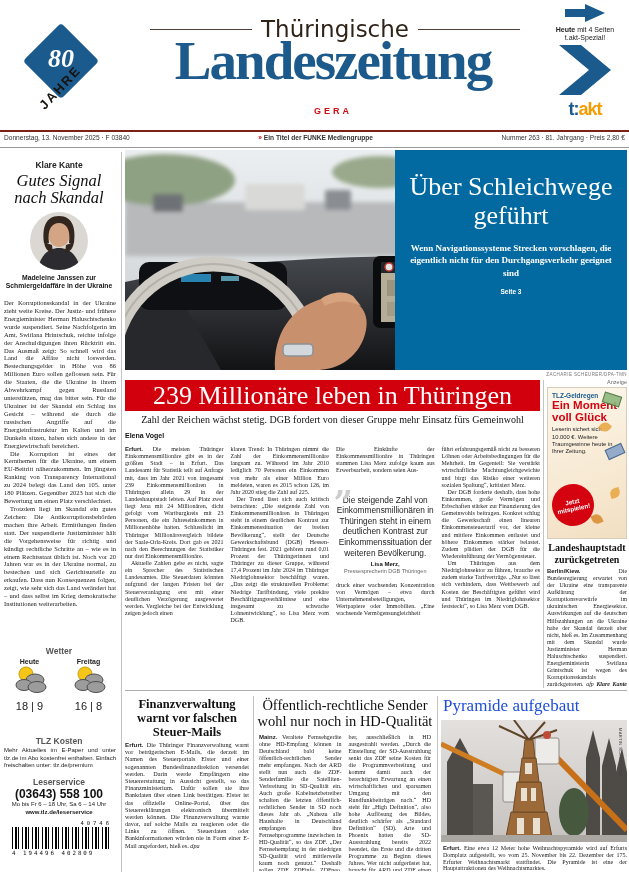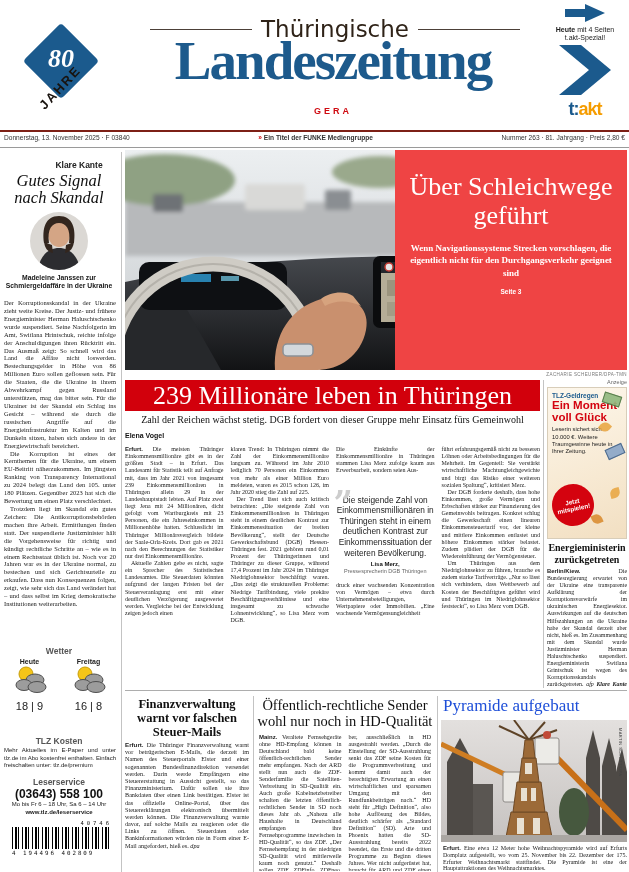--- a/index.html
+++ b/index.html
@@ -33,21 +33,21 @@
   .promo .txt{font-size:7px;line-height:1.2;color:#222;}
   .takt{font:bold 18px "Liberation Sans",sans-serif;letter-spacing:-1px;}
 
   .ruledark{position:absolute;left:0;top:130px;width:629px;height:2px;background:#7d2016;}
   .dateline{position:absolute;left:4px;top:134px;width:621px;display:flex;justify-content:space-between;
       font-family:"Liberation Sans",sans-serif;font-size:6.6px;color:#333;}
   .rulethin{position:absolute;left:0;top:147px;width:629px;height:1px;background:#9a9a9a;}
 
   
   .op-kick{position:absolute;left:0;top:160px;width:118px;text-align:center;
-      font:bold 8.5px "Liberation Sans",sans-serif;color:#222;margin-left:20px;}
+      font:bold 8.5px "Liberation Sans",sans-serif;color:#222;}
   .op-head{position:absolute;left:0;top:172px;width:118px;text-align:center;
       font:italic 16.5px "Liberation Serif",serif;line-height:1.05;color:#101010;}
   .avatar{position:absolute;left:30px;top:212px;width:58px;height:58px;border-radius:50%;overflow:hidden;}
   .op-cap{position:absolute;left:0;top:274px;width:118px;text-align:center;
       font:bold 6.8px "Liberation Sans",sans-serif;line-height:1.25;color:#161616;}
   .op-body{position:absolute;left:4px;top:299px;width:112px;height:344px;overflow:hidden;
       font-size:6.5px;line-height:1.22;}
   .w-title{position:absolute;left:0;top:646px;width:118px;text-align:center;
       font:bold 8.5px "Liberation Sans",sans-serif;color:#555;}
   .w-row{position:absolute;left:0;top:658px;width:118px;display:flex;}
@@ -66,21 +66,21 @@
       font-family:"Liberation Sans",sans-serif;font-size:6px;color:#222;}
   .ls-hours{top:801px;} .ls-url{top:809px;font-weight:bold;}
   .bc{position:absolute;left:12px;top:820px;width:100px;}
   .bc-top{text-align:right;font:5.5px "DejaVu Sans Mono",monospace;letter-spacing:3px;color:#111;}
   .bc-bars{margin-top:1px;height:22px;background:repeating-linear-gradient(90deg,
       #000 0 1px,#fff 1px 3px,#000 3px 5px,#fff 5px 6px,#000 6px 7px,#fff 7px 10px);}
   .bc-bot{font:5.8px "DejaVu Sans Mono",monospace;letter-spacing:2px;color:#111;margin-top:1px;}
 
   
   .hero{position:absolute;left:125px;top:150px;width:502px;height:220px;overflow:hidden;}
-  .overlay{position:absolute;left:270px;top:0;width:232px;height:220px;background:#ef4444;color:#fff;
+  .overlay{position:absolute;left:270px;top:0;width:232px;height:220px;background:#0369a1;color:#fff;
       text-align:center;padding-top:22px;box-sizing:border-box;}
   .ov-title{font:26px "Liberation Serif",serif;line-height:1.12;}
   .ov-sub{margin:12px 12px 0;font:bold 9px "Liberation Serif",serif;line-height:1.35;}
   .ov-page{margin-top:9px;font:bold 6.5px "Liberation Sans",sans-serif;}
   .credit{position:absolute;left:400px;top:372px;width:227px;text-align:right;
       font:4.5px "Liberation Sans",sans-serif;letter-spacing:.4px;color:#777;}
 
   
   .redbox{position:absolute;left:125px;top:380px;width:415px;height:31px;background:#d2000c;
       color:#fff;text-align:center;font:26px "Liberation Serif",serif;line-height:31px;}
@@ -353,21 +353,21 @@
     <div class="leaf" style="right:6px;top:100px;transform:rotate(-15deg);"></div>
     <div class="leaf" style="right:24px;top:126px;transform:rotate(65deg);background:#d8882a;"></div>
     <div class="ad-brand">TLZ-Geldregen</div>
     <div class="ad-head">
       <div>Ein Moment</div>
       <div>voll Glück</div>
     </div>
     <div class="ad-body">Leserin sichert sich 10.000 €. Weitere Traumgewinne heute in Ihrer Zeitung.</div>
     <div class="ad-cta">Jetzt mitspielen!</div>
   </div>
-  <div class="brief-head">Energieministerin zurückgetreten</div>
+  <div class="brief-head">Landeshauptstadt zurückgetreten</div>
   <div class="brief-body">
     <span class="lead-in">Berlin/Kiew.</span>
     <span>Die Bundesregierung erwartet von der Ukraine eine transparente Aufklärung der Korruptionsvorwürfe im ukrainischen Energiesektor. Auswirkungen auf die deutschen Hilfszahlungen an die Ukraine habe der Skandal derzeit aber nicht, hieß es. Im Zusammenhang mit dem Skandal wurde Justizminister Herman Haluschtschenko suspendiert. Energieministerin Switlana Grintschuk ist wegen des Korruptionsskandals zurückgetreten.</span>
     <span class="agency">afp</span>
     <span class="xref">Klare Kante Seite 5</span>
   </div>
 
   <div class="hrule" style="left:125px;top:690px;width:502px;"></div>
   <div class="vrule" style="left:253px;top:696px;height:176px;"></div>
   <div class="vrule" style="left:437px;top:696px;height:176px;"></div>

